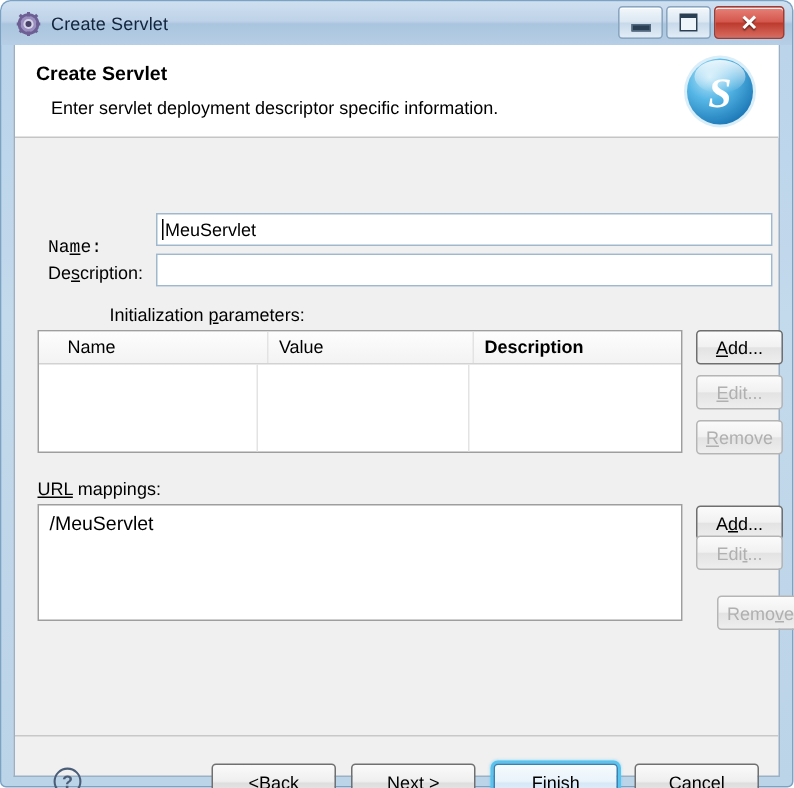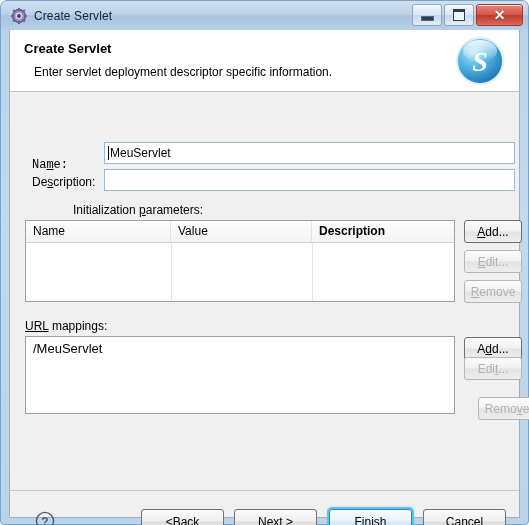--- a/index.html
+++ b/index.html
@@ -328,21 +328,21 @@
 
       <div class="lbl" style="left:22px; top:83px;"><span>De</span><span class="mn">s</span><span>cription:</span></div>
       <div class="textfield" style="left:94px; top:77px; width:411px;">
         <span></span>
       </div>
 
       <div class="lbl" style="left:15px; top:111px;margin-left:48px;"><span>Initialization </span><span class="mn">p</span><span>arameters:</span></div>
 
       <div class="tablebox" style="left:15px; top:128px; width:430px; height:82px;">
         <div class="thead">
-          <div class="th" style="width:145px;">Name</div>
+          <div class="th" style="width:145px;margin-left:12px;">Name</div>
           <div class="th" style="width:141px;">Value</div>
           <div class="th" style="width:142px;font-weight:bold;">Description</div>
         </div>
         <div class="tbody">
           <div class="colline" style="left:145px;"></div>
           <div class="colline" style="left:286px;"></div>
         </div>
       </div>
 
       <div class="sbtn enabled" style="left:454px; top:128px;">

